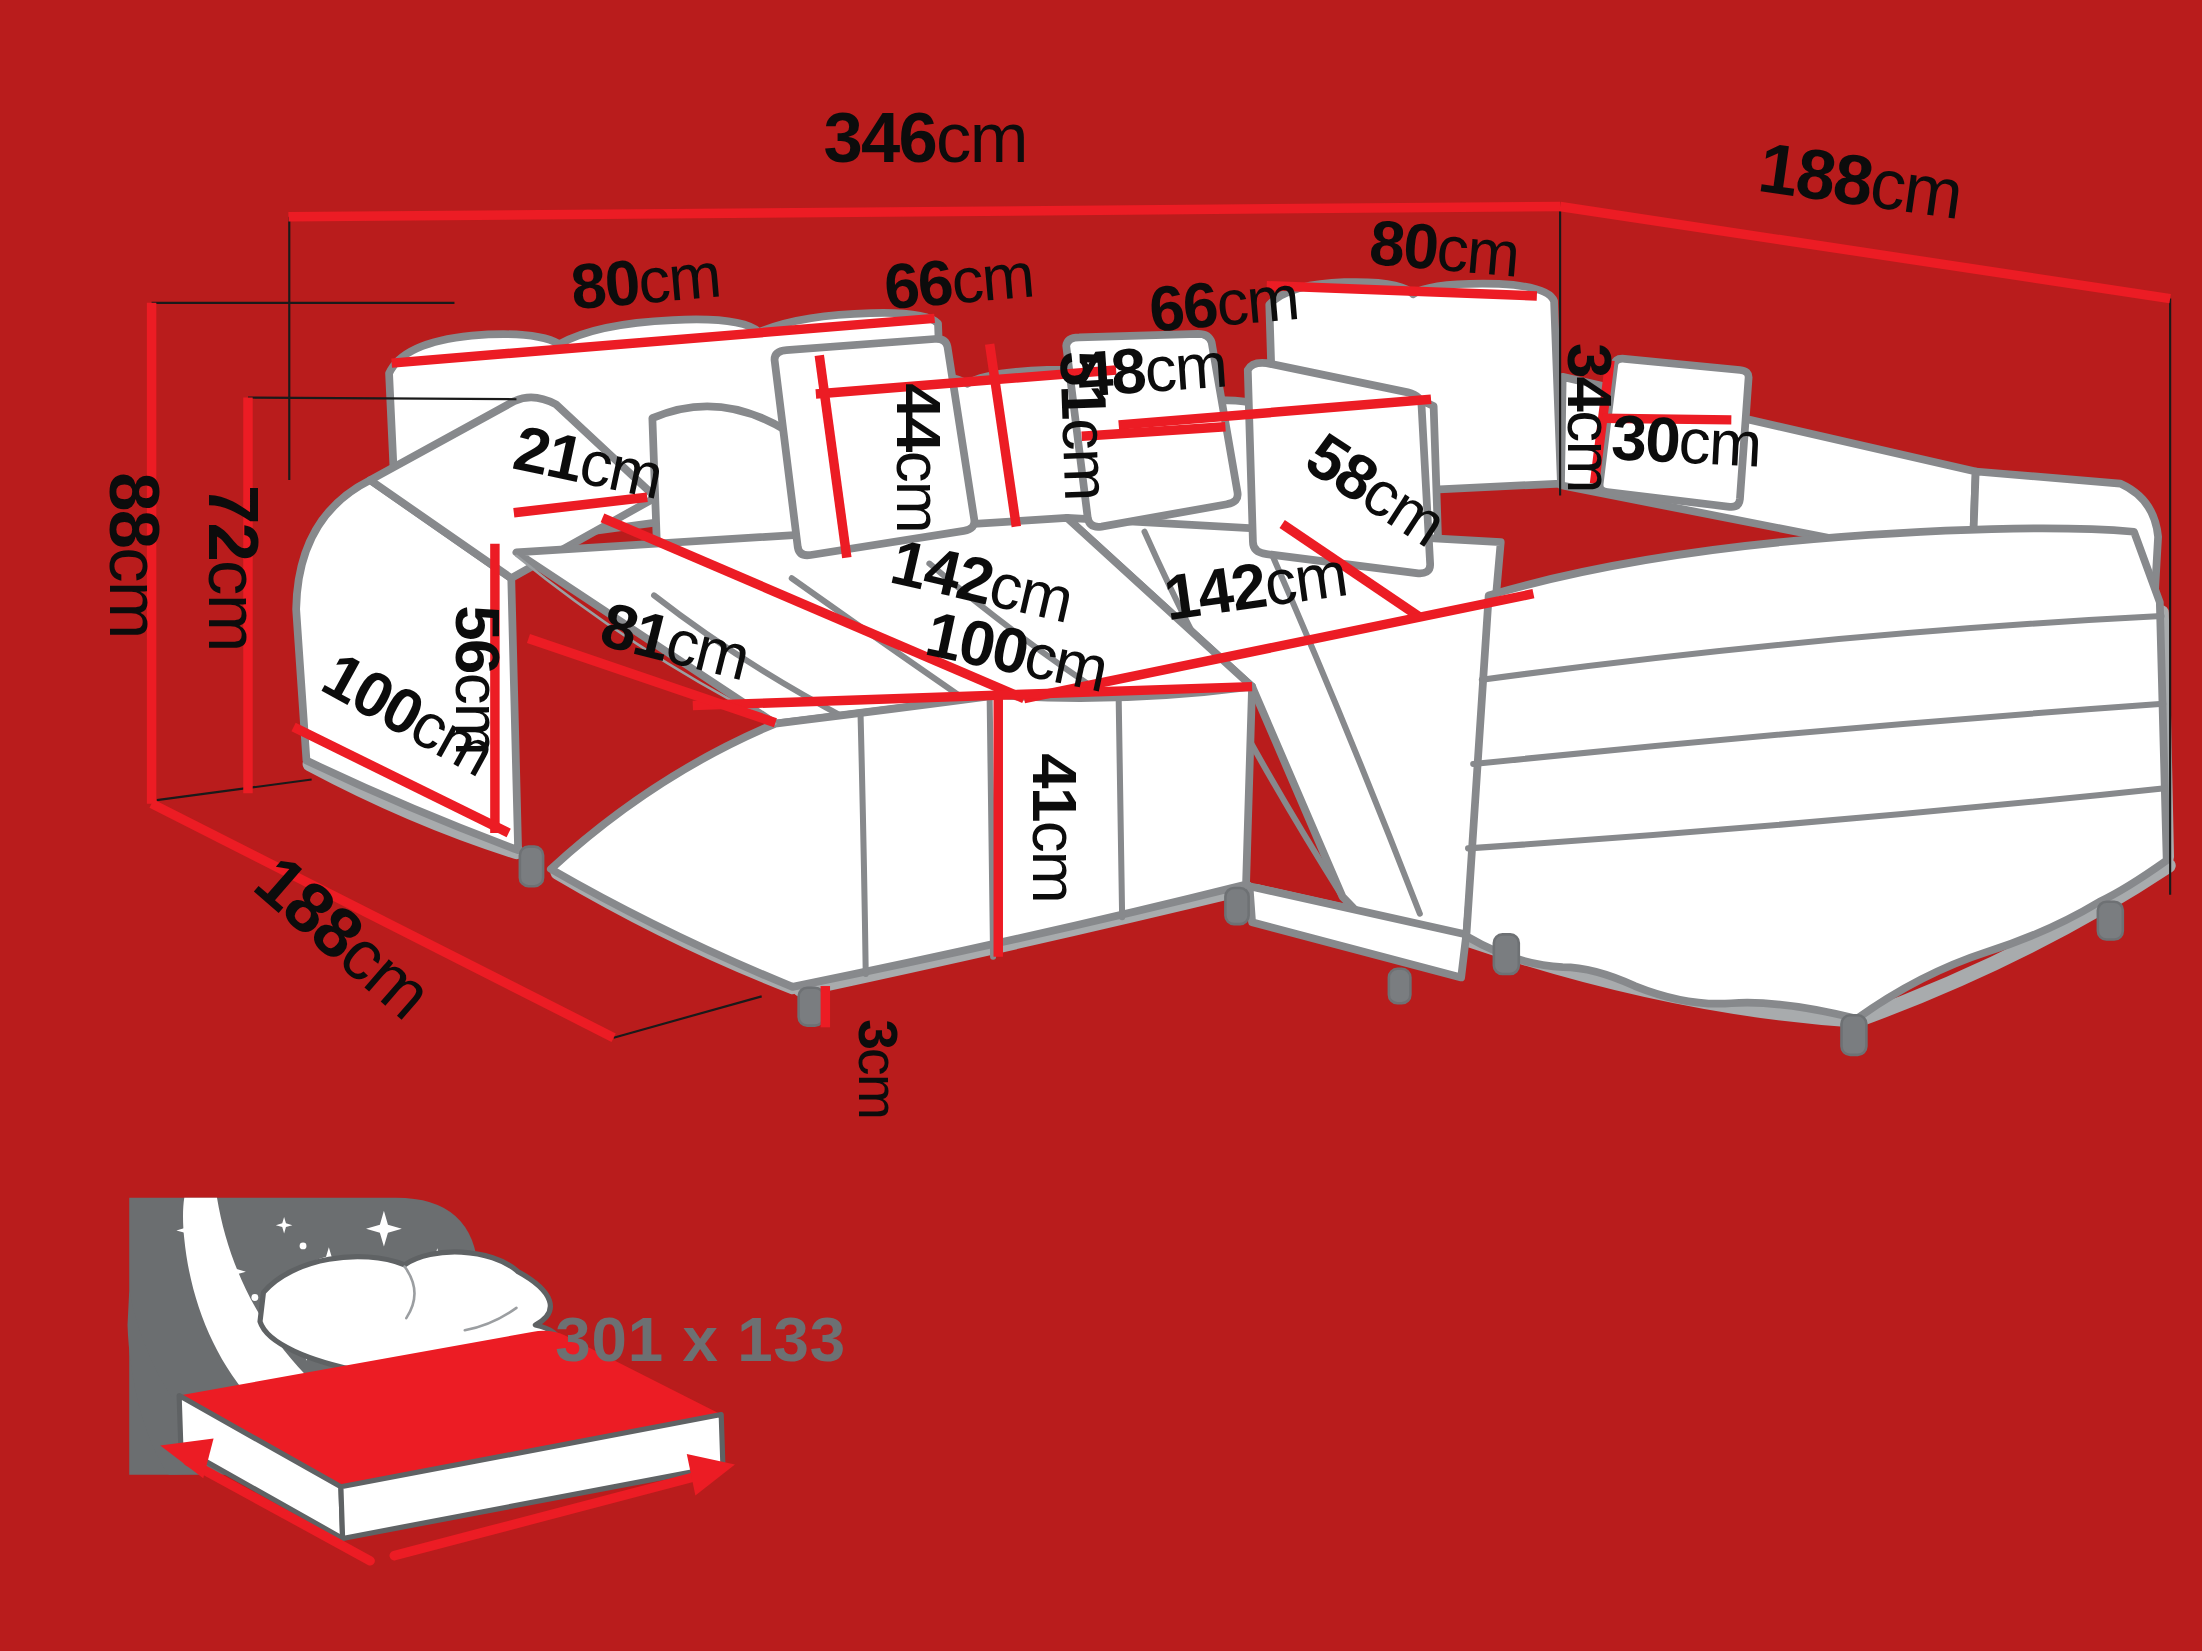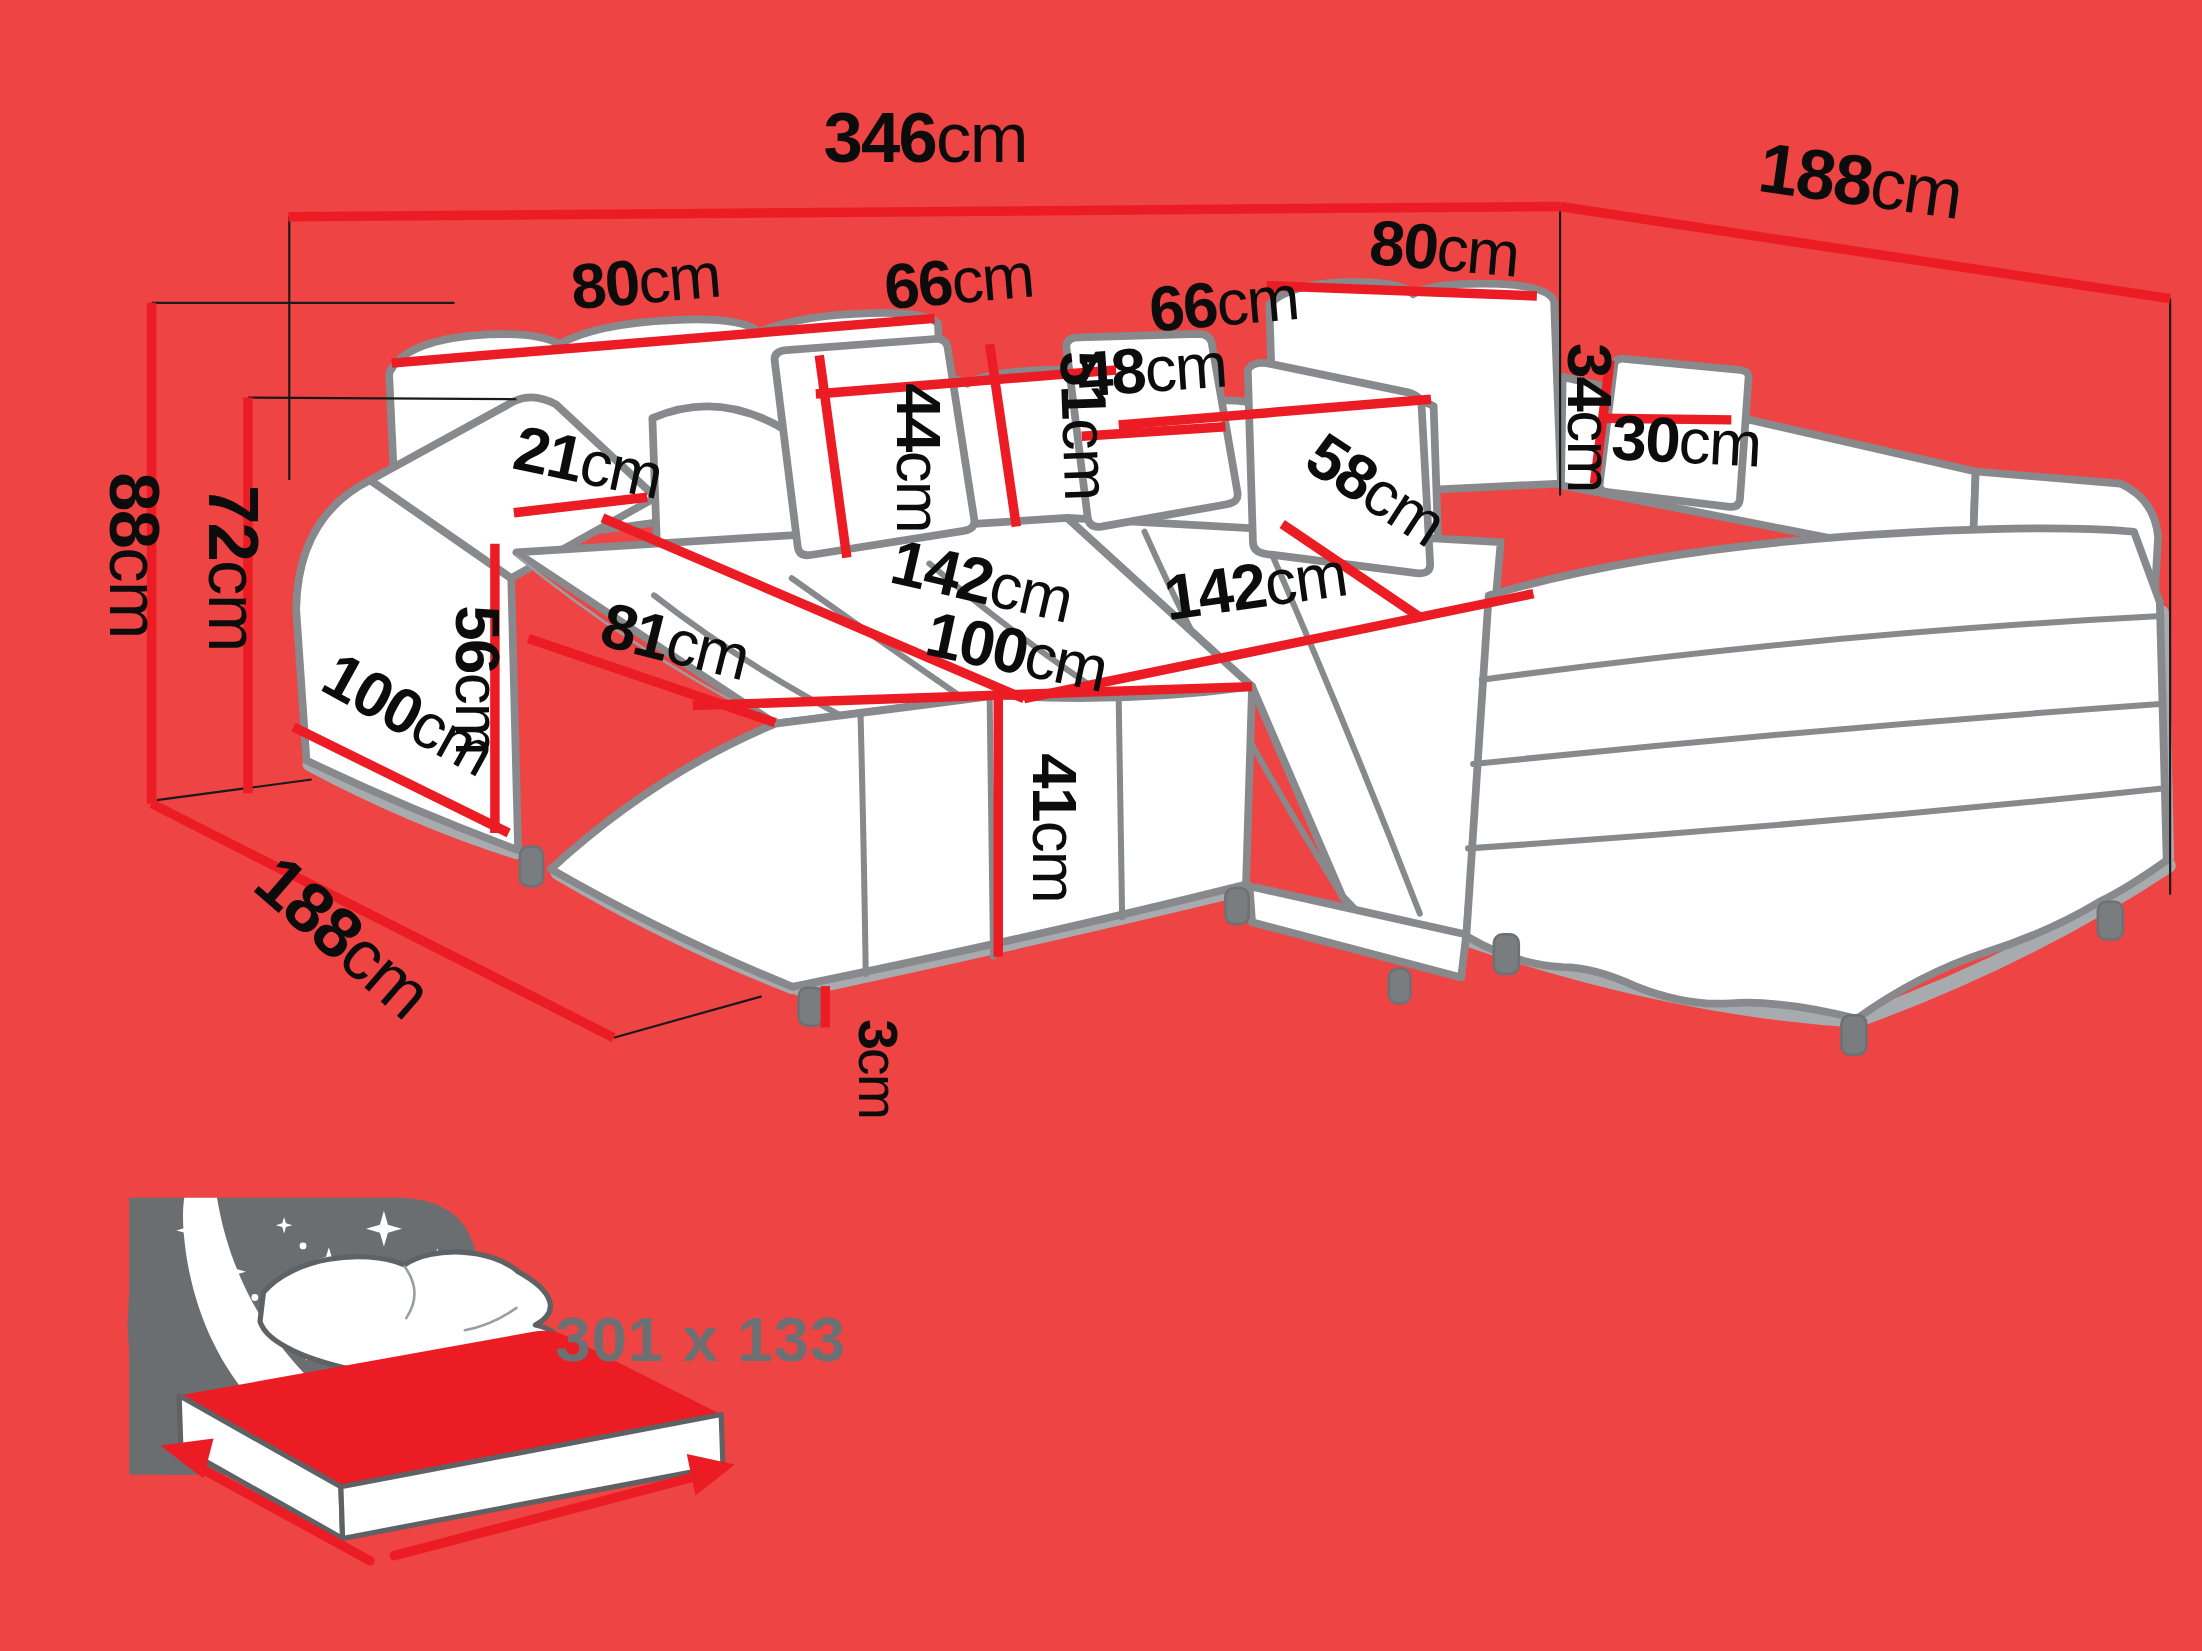--- a/index.html
+++ b/index.html
@@ -1,16 +1,16 @@
 <!DOCTYPE html>
 <html style="font-size:13.8px"><head>
 <meta charset="utf-8">
 <style>
   html,body{margin:0;padding:0;background:#ffffff;}
-  .stage{width:2203px;height:1652px;position:relative;background:#ef4444;overflow:hidden;}
+  .stage{width:2203px;height:1652px;position:relative;background:#b91c1c;overflow:hidden;}
   svg{display:block}
   .lbl{font-family:"Liberation Sans","DejaVu Sans",sans-serif;fill:#0c0c0c;}
   .num{font-weight:bold;letter-spacing:-2px;}
   .unit{font-weight:normal;letter-spacing:-2px;}
   .s1{font-size:82px;}
   .s2{font-size:74px;}
   .s3{font-size:64px;}
   .bedsize{font-family:"Liberation Sans","DejaVu Sans",sans-serif;font-weight:bold;font-size:74px;fill:#6d7072;letter-spacing:1px;}
   .sofa{fill:#ffffff;stroke:#87898c;stroke-width:9;stroke-linejoin:round;stroke-linecap:round;}
   .seam{fill:none;stroke:#87898c;stroke-width:7;stroke-linecap:round;}

